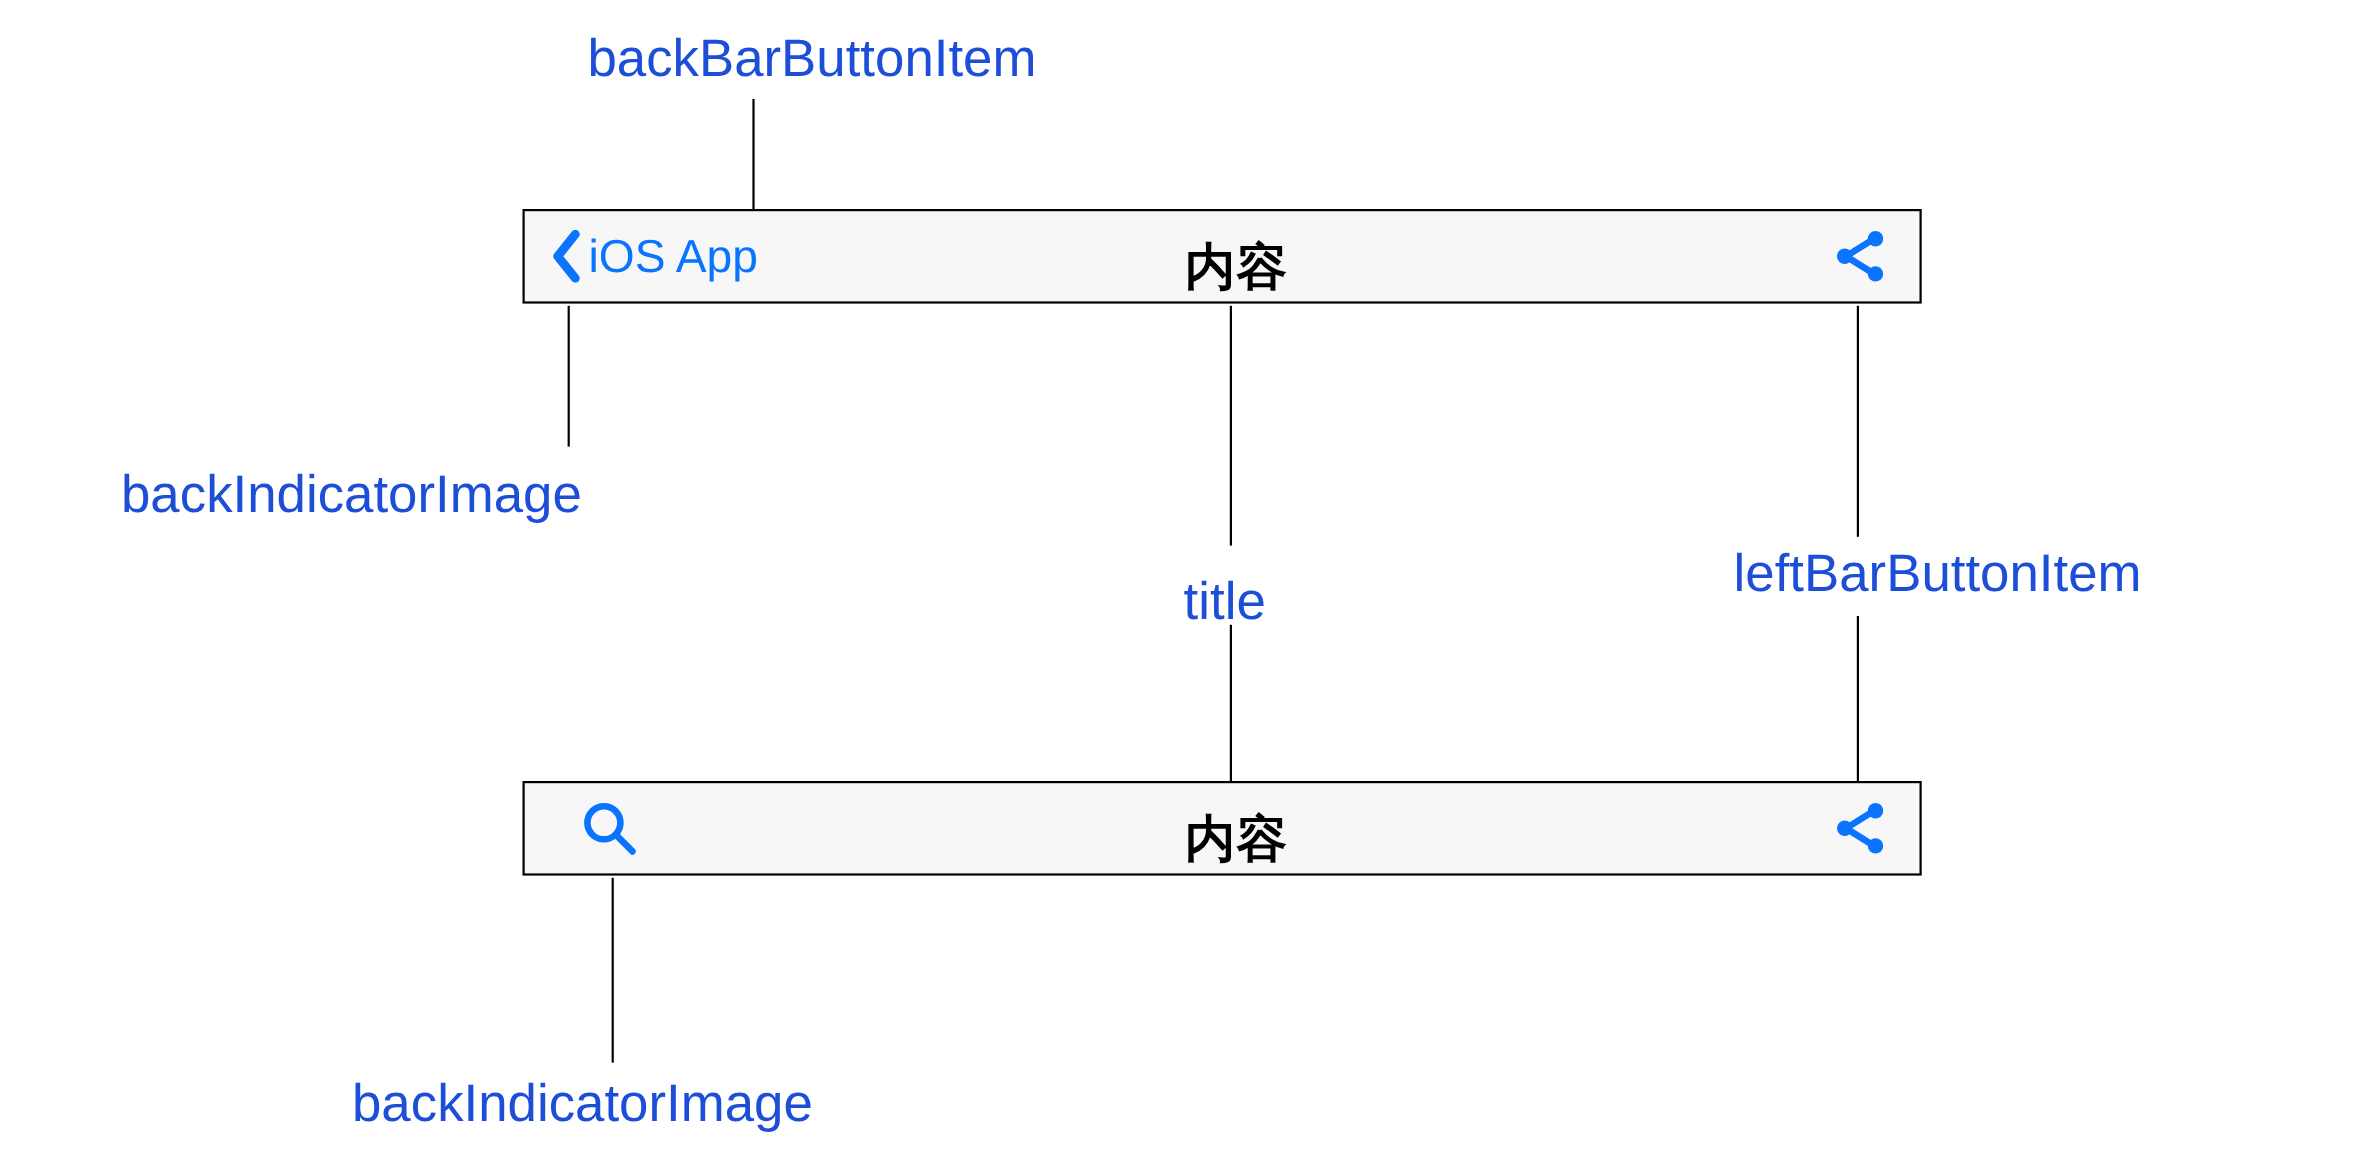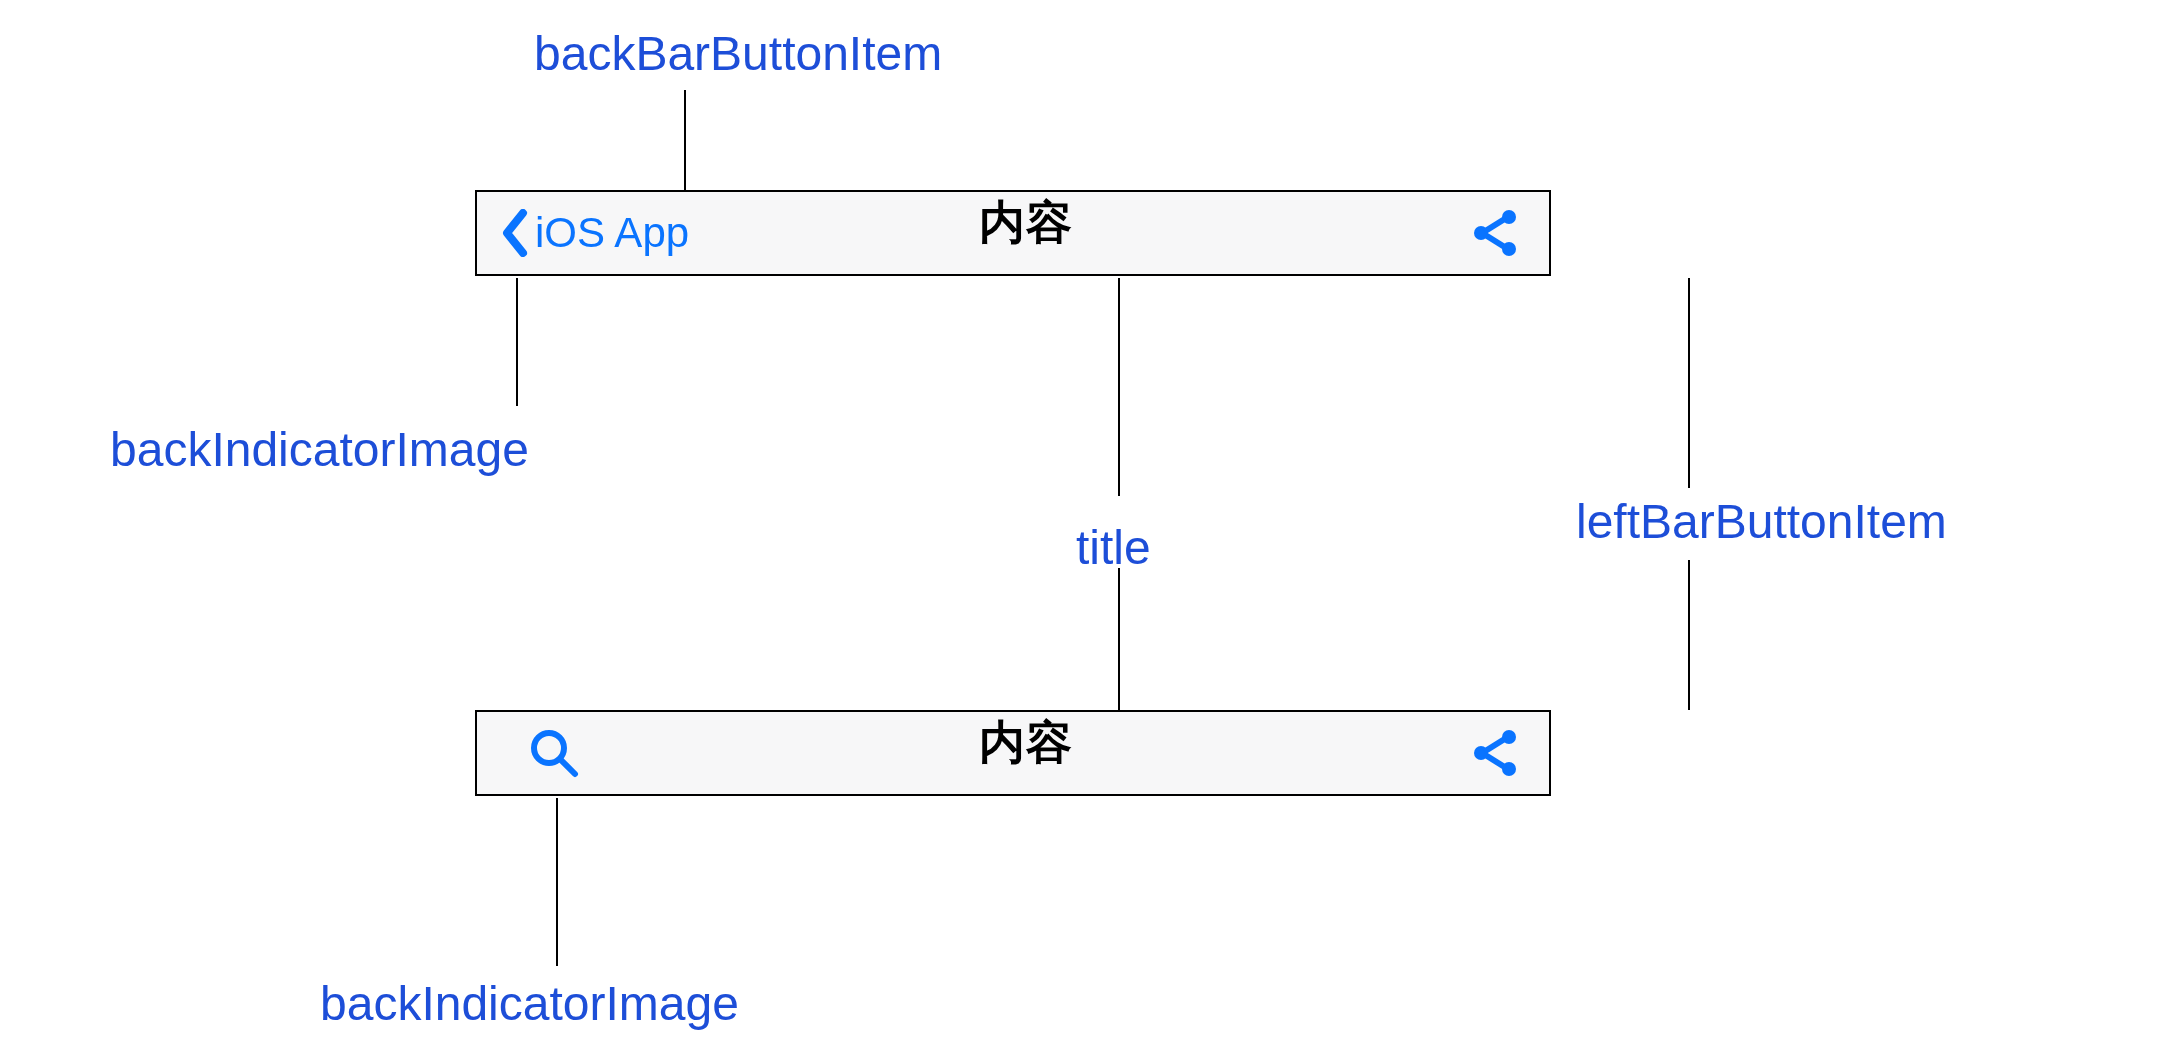--- a/index.html
+++ b/index.html
@@ -23,30 +23,30 @@
     line-height: 1.1;
   }
   .connector {
     position: absolute;
     background: #000;
   }
   .connector.v { width: 2px; }
   .navbar {
     position: absolute;
     left: 475px;
-    width: 1076px;
+    width: 1272px;
     height: 86px;
     background: #f7f7f8;
     border: 2px solid #000;
     display: flex;
     align-items: center;
     box-sizing: border-box;
   }
   .navbar .left-slot  { display:flex; align-items:center; height:100%; padding-left:24px; width:280px; }
-  .navbar .title-slot { position:absolute; left:0; right:0; display:flex; justify-content:center; align-items:flex-start; height:100%; pointer-events:none;padding-left:26px; }
+  .navbar .title-slot { position:absolute; left:0; right:0; display:flex; justify-content:center; align-items:flex-end; height:100%; pointer-events:none;padding-left:26px; }
   .navbar .right-slot { position:absolute; right:28px; top:0; bottom:0; display:flex; align-items:center; }
   .nav-title {
     font-size: 46px;
     font-weight: 600;
     color: #000;
     letter-spacing: 1px;
   }
   .back-text {
     font-size: 42px;
     color: #0a74ff;

